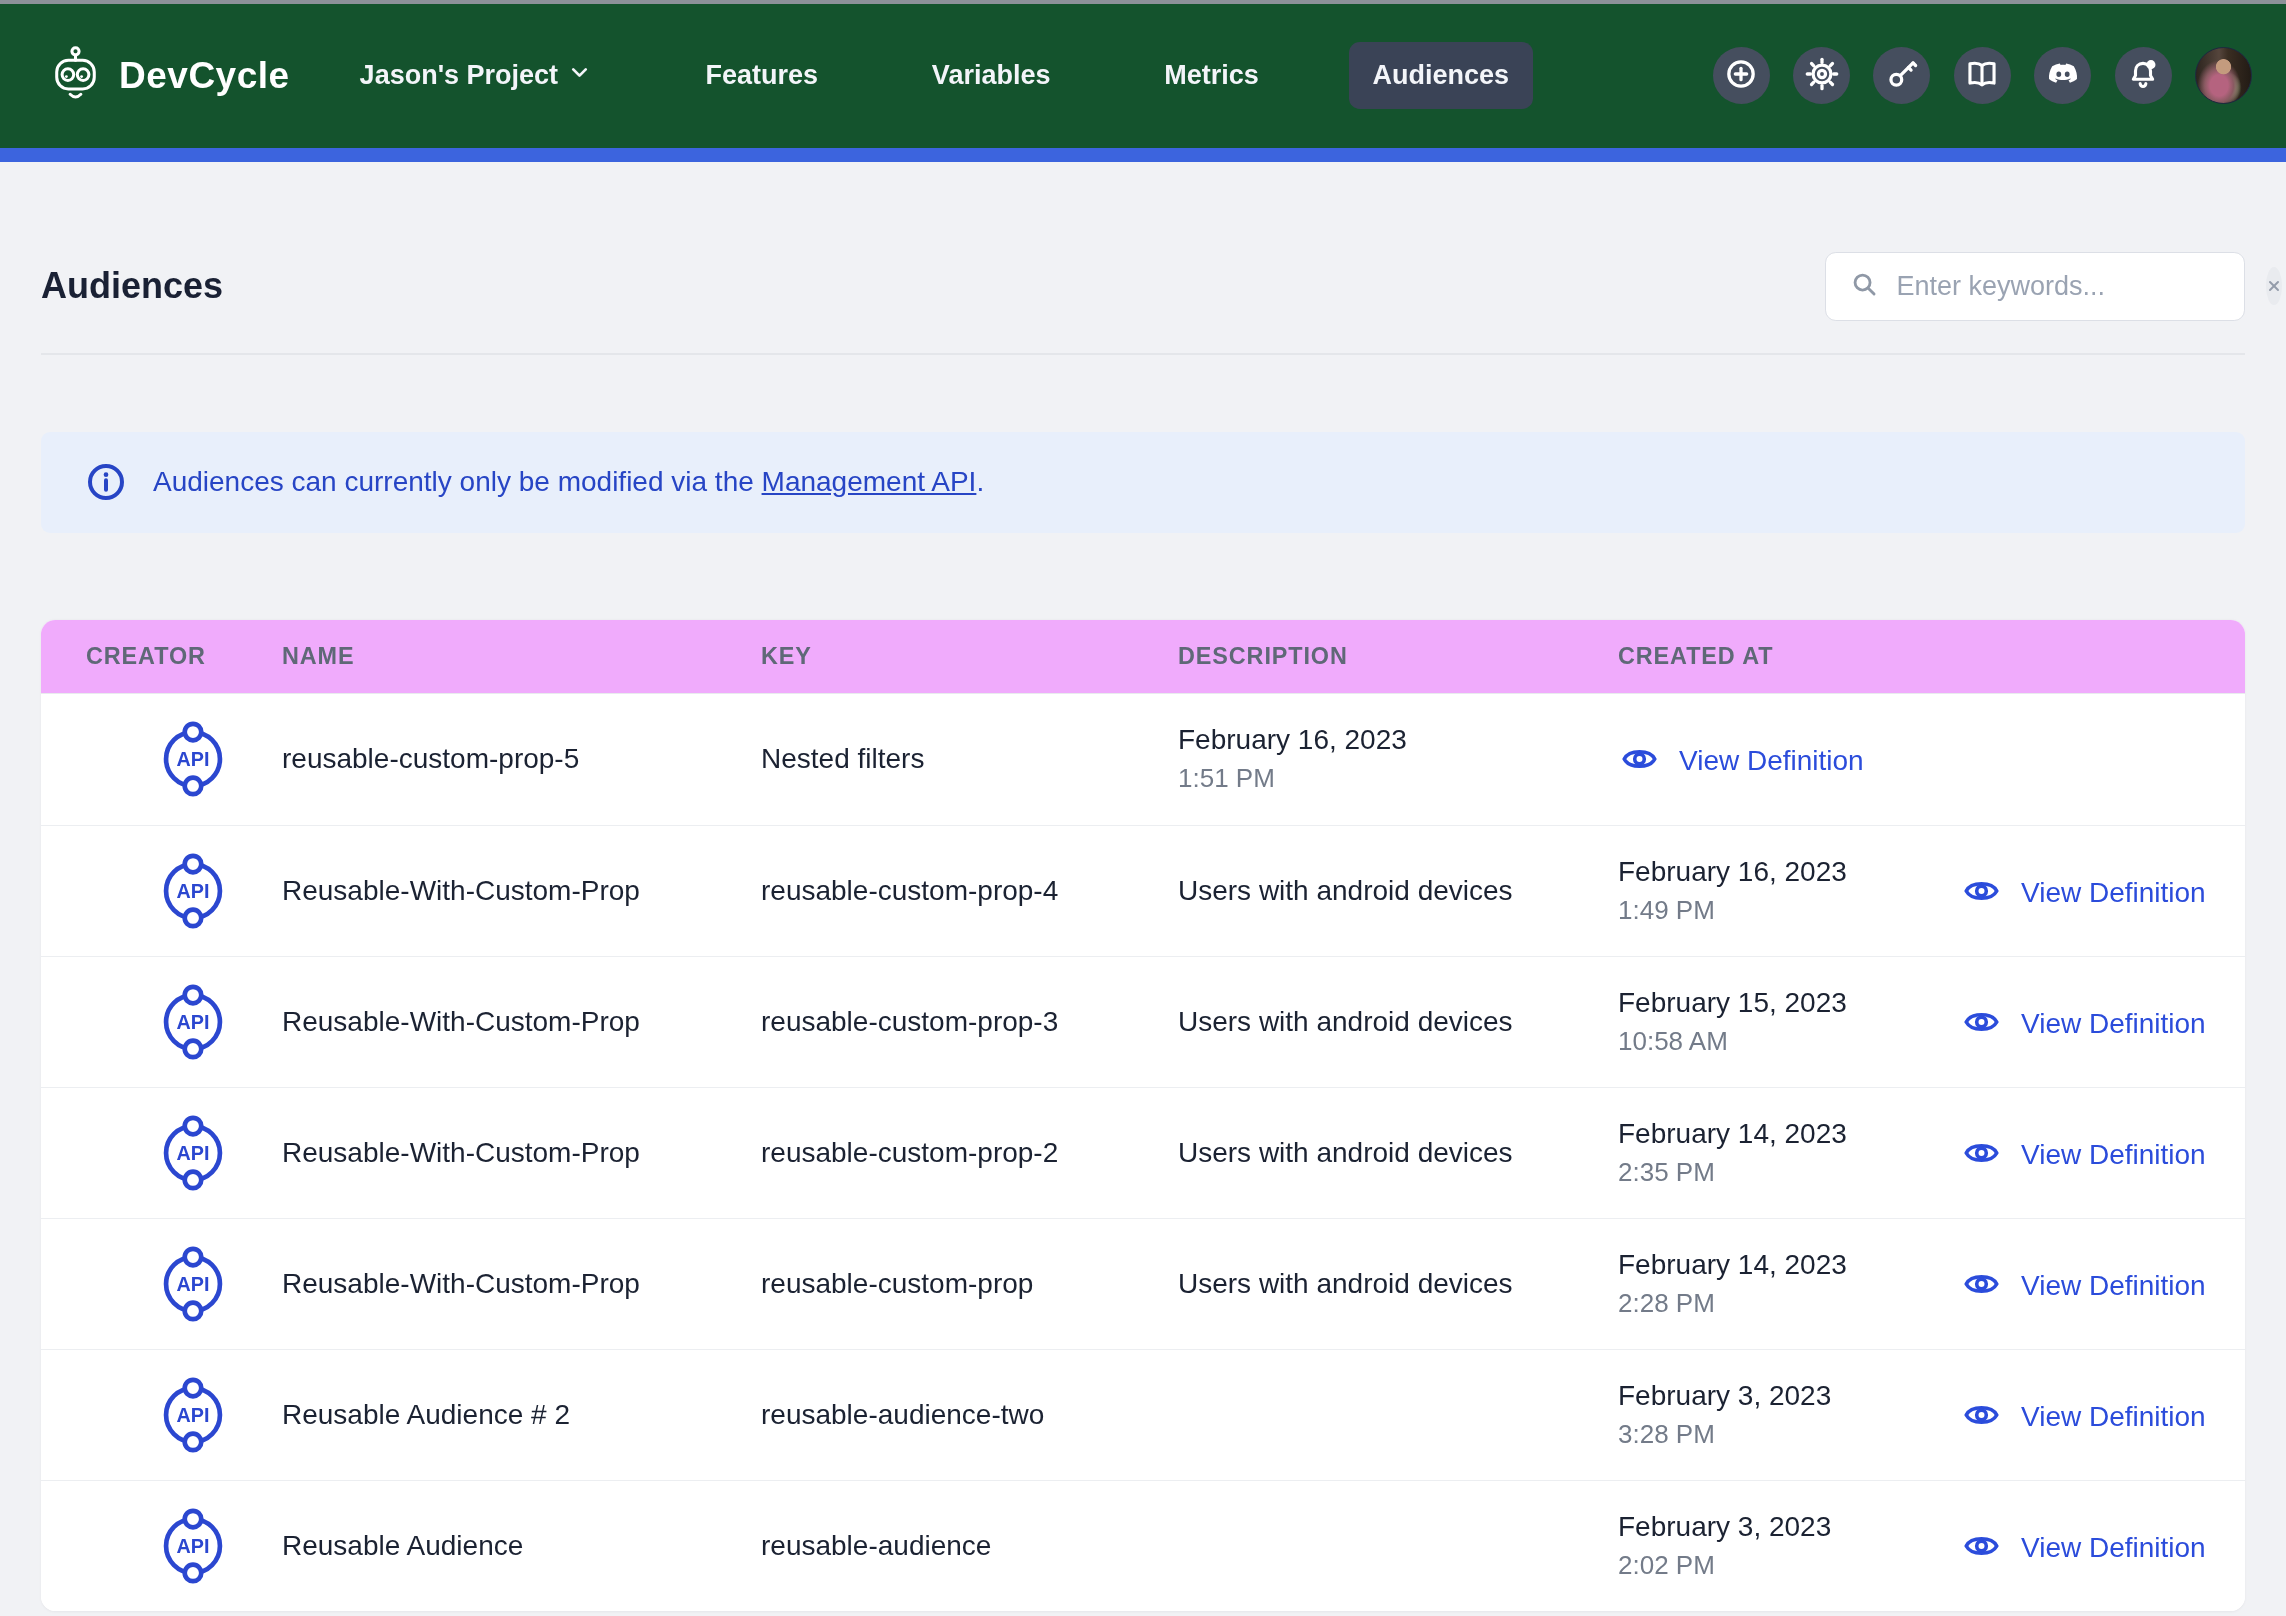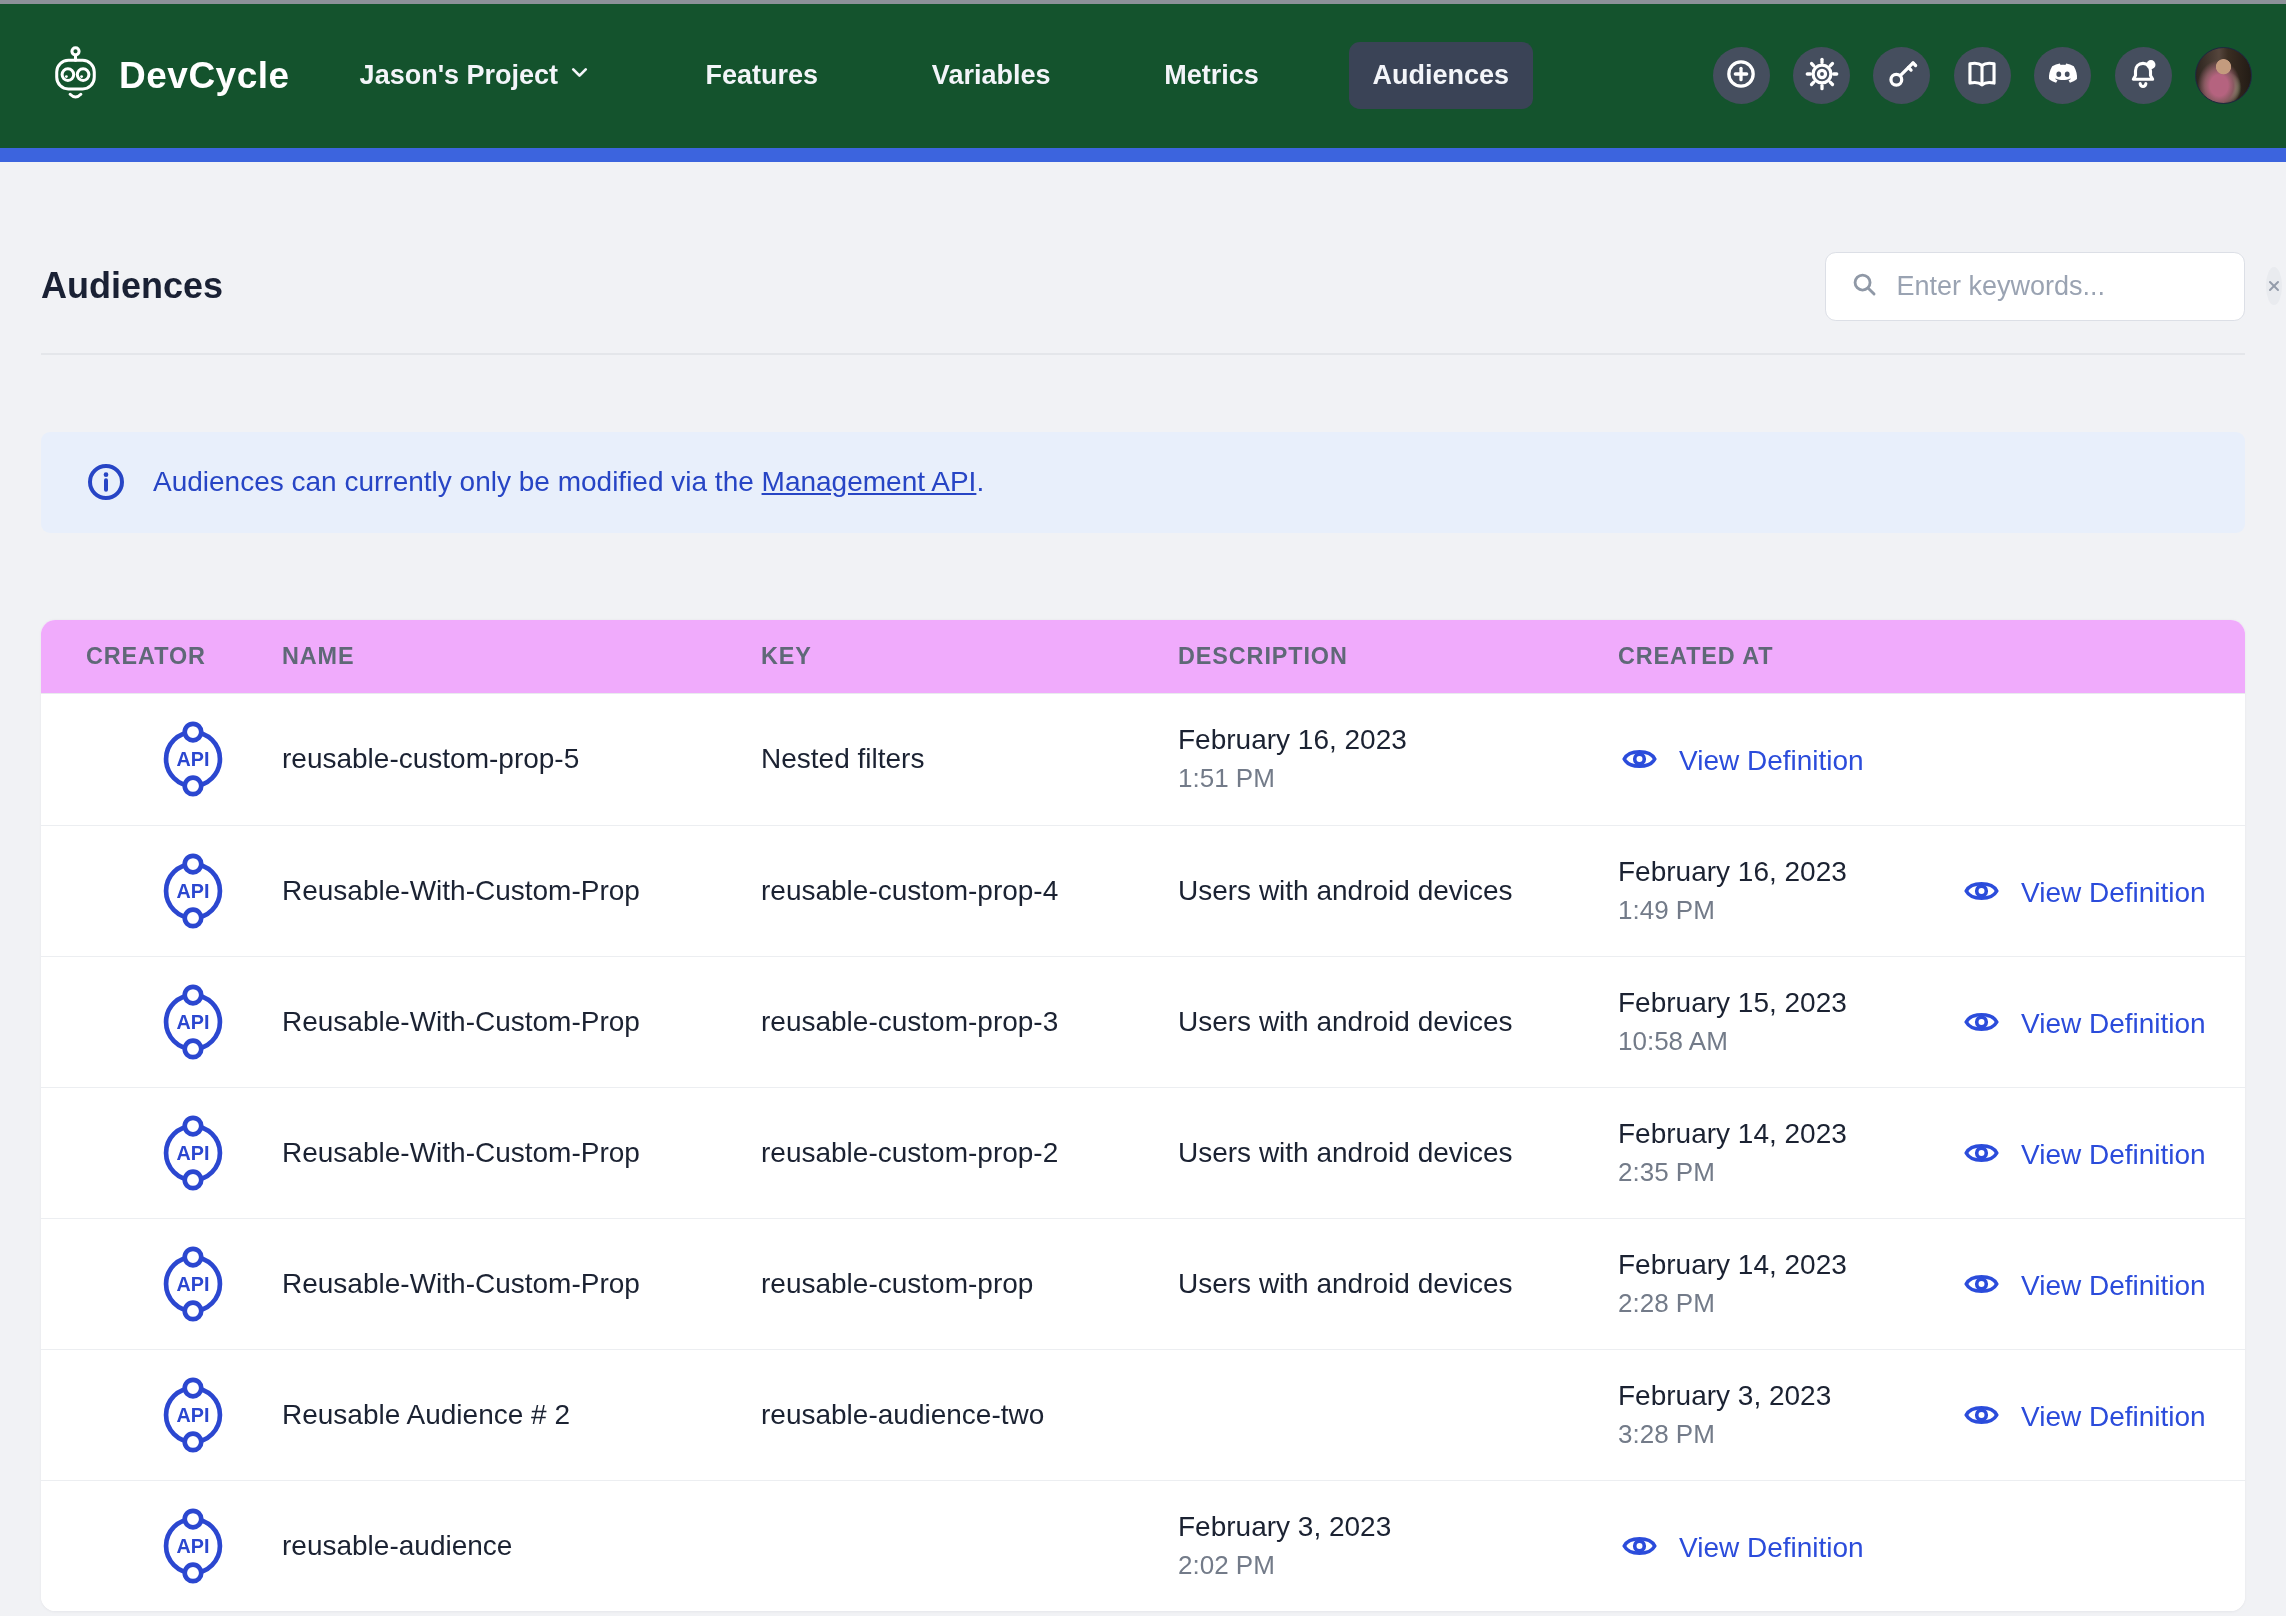--- a/index.html
+++ b/index.html
@@ -446,20 +446,21 @@
     <div class="td td-creator">
       <span class="api-badge">
         <svg width="72" height="88" viewBox="0 0 40 49">
           <circle cx="20" cy="24.5" r="15" fill="none" stroke="#2b47d0" stroke-width="2.6"></circle>
           <circle cx="20" cy="9.5" r="4.6" fill="#ffffff" stroke="#2b47d0" stroke-width="2.6"></circle>
           <circle cx="20" cy="39.5" r="4.6" fill="#ffffff" stroke="#2b47d0" stroke-width="2.6"></circle>
           <text class="api-label" x="20" y="28.6" text-anchor="middle" font-size="11" fill="#2b47d0">API</text>
         </svg>
       </span>
     </div>
+    <div class="td td-name cell-text">Reusable Audience</div>
     <div class="td td-key cell-text">reusable-audience</div>
     <div class="td td-desc cell-text"></div>
     <div class="td td-date">
       <div class="date">February 3, 2023</div>
       <div class="time">2:02 PM</div>
     </div>
     <div class="td td-action">
       <a class="view-link">
         <span style="display:flex;">
           <svg width="43" height="36" viewBox="0 0 24 24" fill="none" stroke="#2b4cdb" stroke-width="2.4" stroke-linejoin="round">

